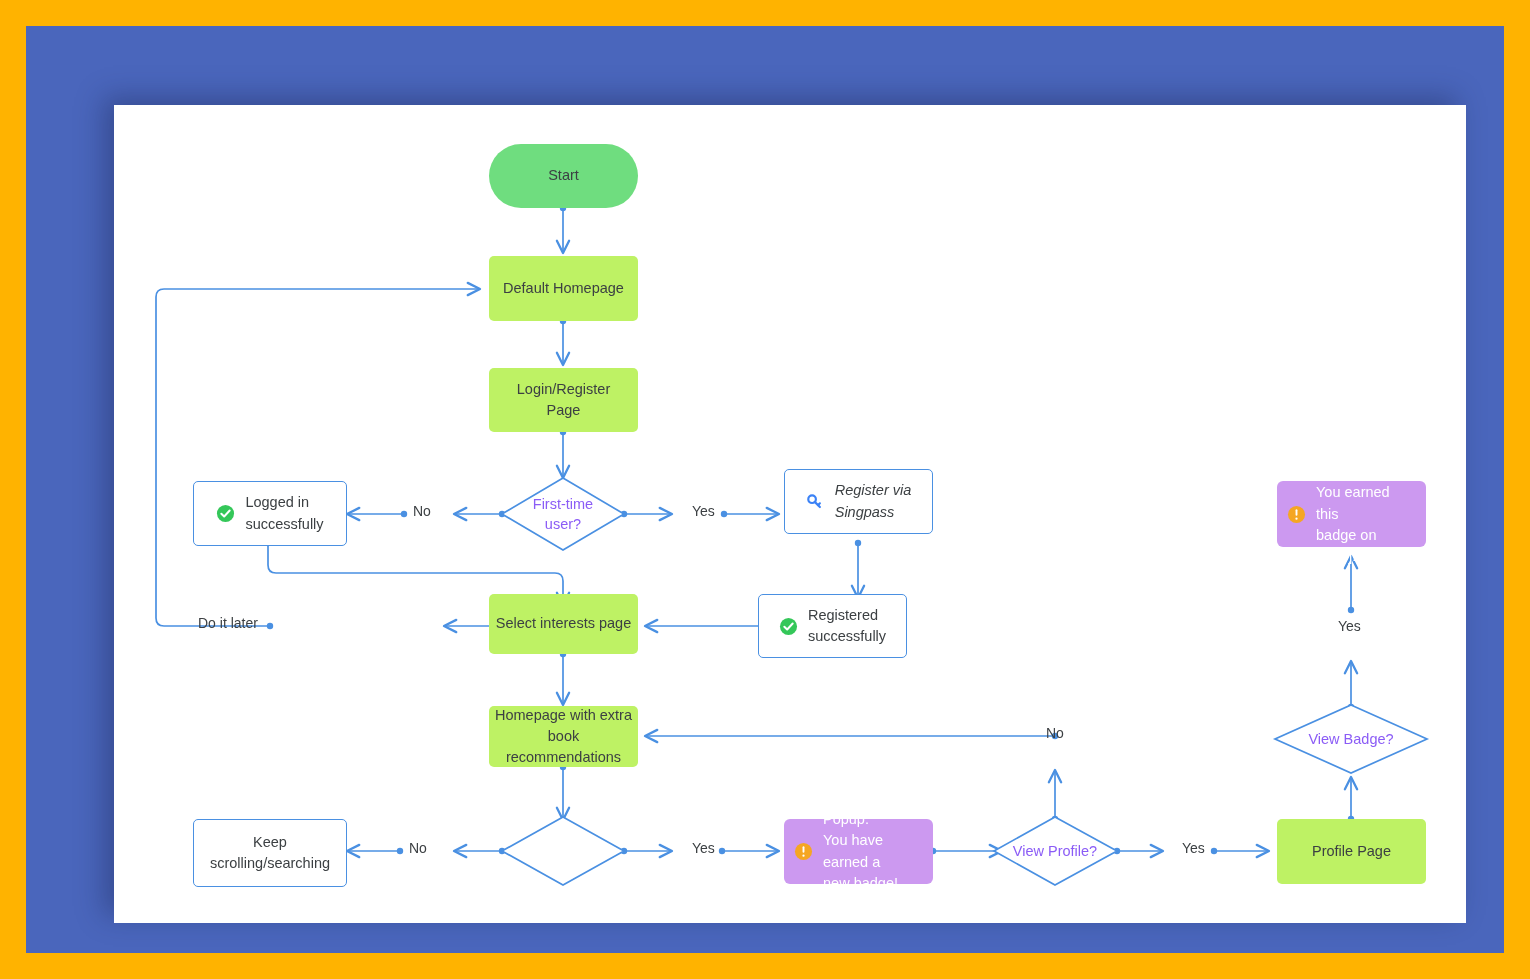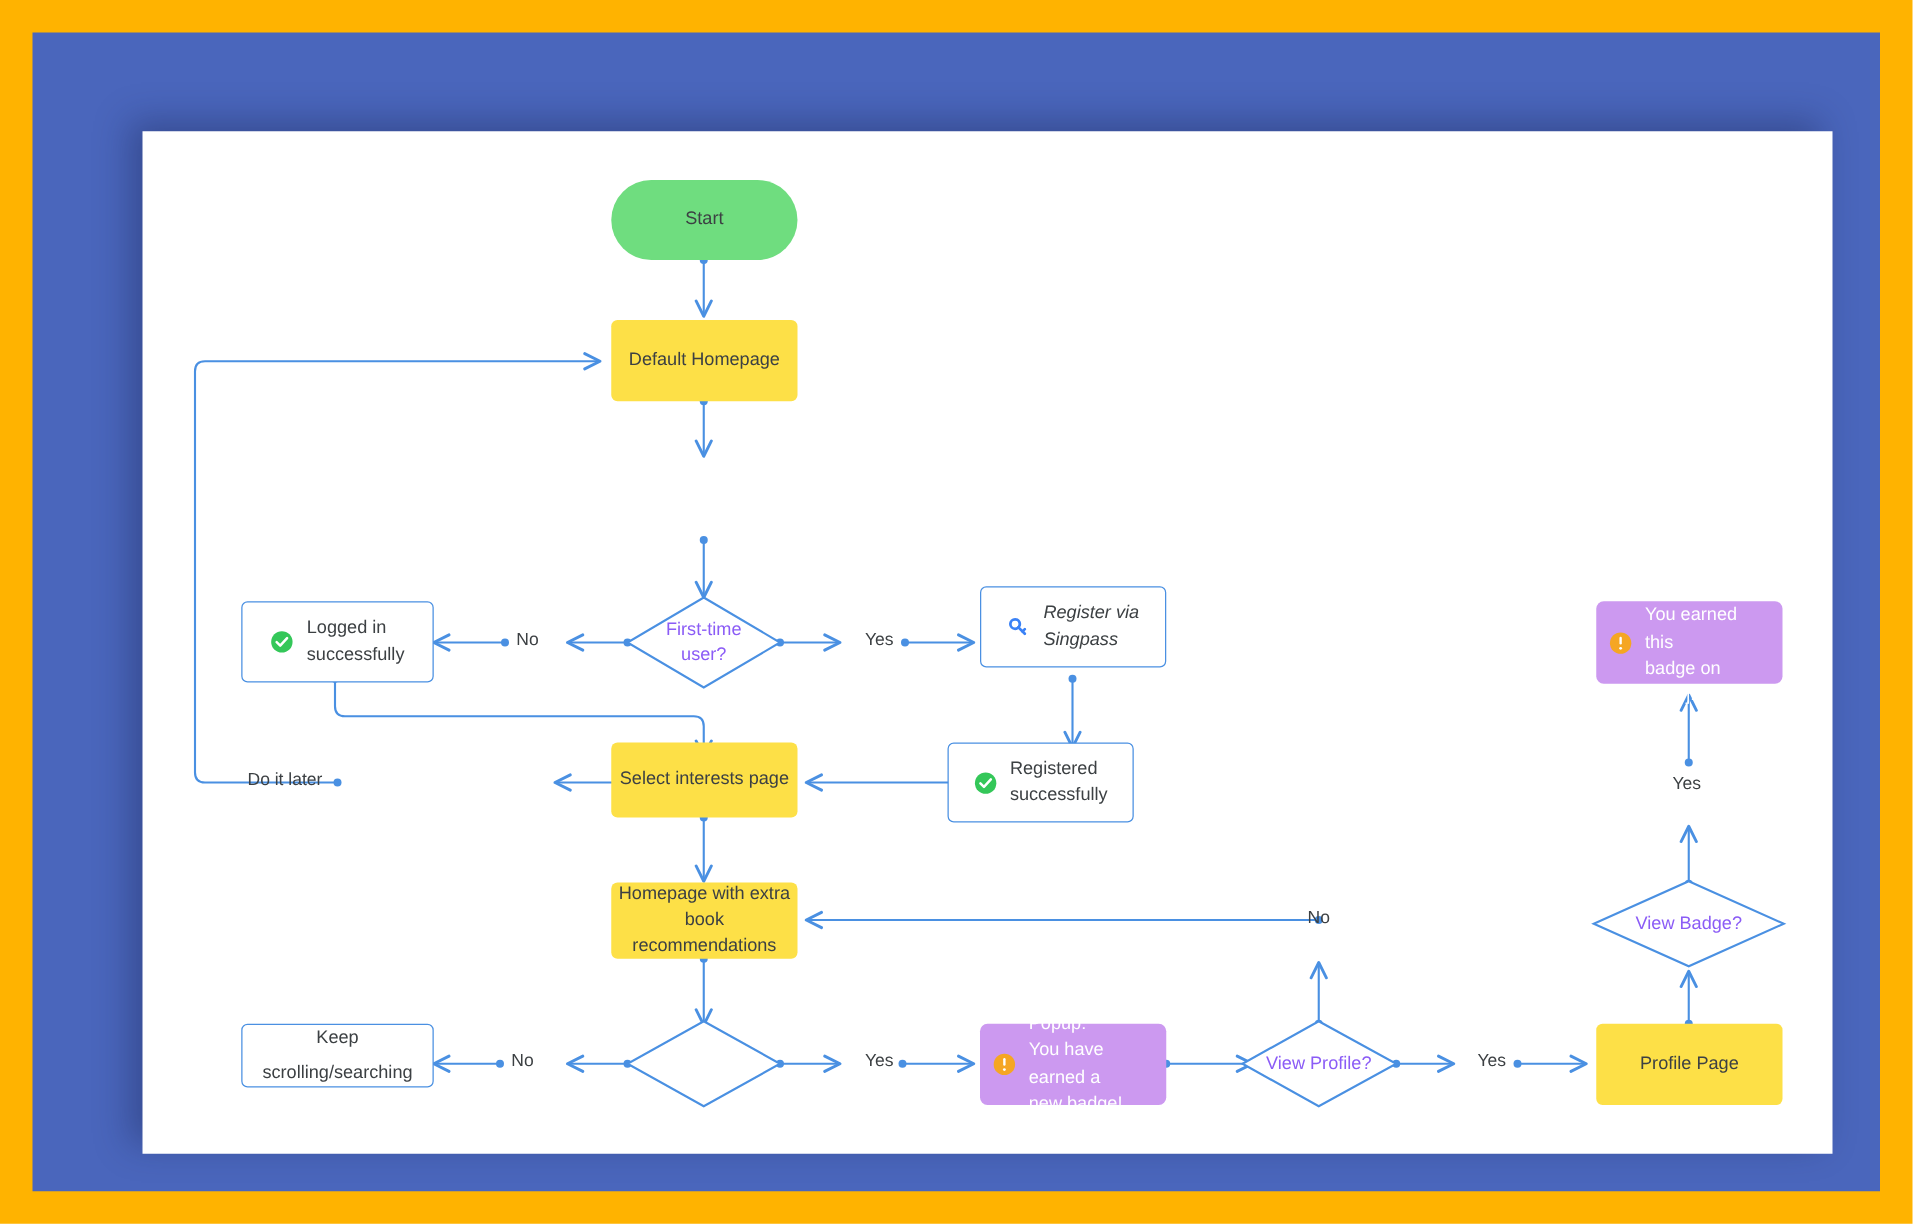--- a/index.html
+++ b/index.html
@@ -52,21 +52,21 @@
     text-align: center;
     color: #3c4043;
     font-size: 14.5px;
     line-height: 1.45;
   }
   .node-start {
     background: #6FDD7F;
     border-radius: 42px;
   }
   .node-yellow {
-    background: #fde047;
+    background: #bef264;
     border-radius: 5px;
   }
   .node-purple {
     background: #CC99F0;
     border-radius: 6px;
     color: #ffffff;
   }
   .node-white {
     background: #ffffff;
     border: 1.6px solid #4A90E2;
@@ -195,20 +195,24 @@
       </svg>
 
       <div class="node node-start" style="left:375px; top:39px; width:149px; height:64px;">
         <span>Start</span>
       </div>
 
       <div class="node node-yellow" style="left:375px; top:151px; width:149px; height:65px;">
         <span>Default Homepage</span>
       </div>
 
+      <div class="node node-yellow" style="left:375px; top:263px; width:149px; height:64px; flex-direction:column;">
+        <span>Login/Register</span>
+        <span>Page</span>
+      </div>
 
       <div class="diamond-label" style="left:389px; top:375px; width:120px; height:68px; flex-direction:column;">
         <span>First-time</span>
         <span>user?</span>
       </div>
 
       <div class="node node-white" style="left:79px; top:376px; width:154px; height:65px;">
         <span class="node-inner">
           <svg class="icon-badge" viewBox="0 0 20 20">
             <circle cx="10" cy="10" r="9" fill="#34C759"></circle>
@@ -251,21 +255,21 @@
       <div class="node node-yellow" style="left:375px; top:489px; width:149px; height:60px;text-align:center;">
         <span>Select interests page</span>
       </div>
 
       <div class="node node-yellow" style="left:375px; top:601px; width:149px; height:61px; flex-direction:column;">
         <span>Homepage with extra</span>
         <span>book recommendations</span>
       </div>
 
 
-      <div class="node node-white" style="left:79px; top:714px; width:154px; height:51px; flex-direction:column;justify-content:space-between;">
+      <div class="node node-white" style="left:79px; top:714px; width:154px; height:68px; flex-direction:column;">
         <span>Keep</span>
         <span>scrolling/searching</span>
       </div>
 
       <div class="node node-purple" style="left:670px; top:714px; width:149px; height:65px;">
         <span class="node-inner">
           <svg class="icon-badge" viewBox="0 0 20 20">
             <circle cx="10" cy="10" r="9" fill="#F5A623"></circle>
             <rect x="9" y="4.6" width="2" height="6.6" rx="1" fill="#ffffff"></rect>
             <circle cx="10" cy="14.4" r="1.2" fill="#ffffff"></circle>

